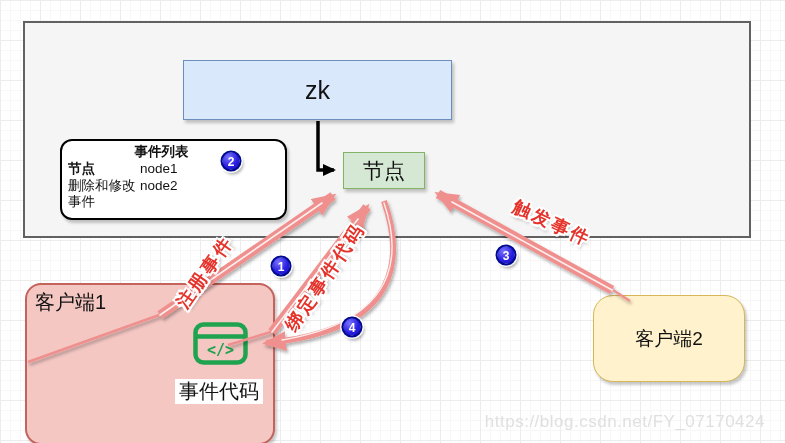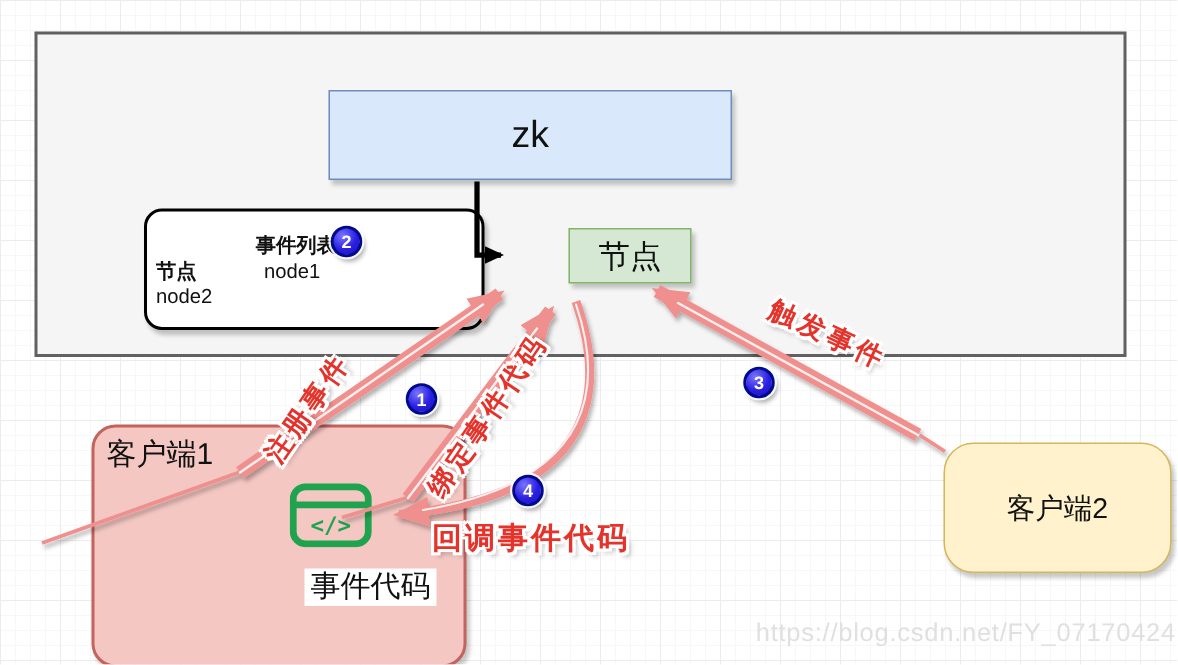--- a/index.html
+++ b/index.html
@@ -14,60 +14,60 @@
       linear-gradient(#f7f7f7 1px, transparent 1px),
       linear-gradient(90deg,#f7f7f7 1px, transparent 1px);
     background-size:40px 40px,40px 40px,10px 10px,10px 10px;
   }
   .abs{position:absolute;}
   
   .server-container{
     left:23px;top:21px;width:728px;height:217px;
     background:#f5f5f5;border:2px solid #616161;box-sizing:border-box;
   }
-  .shadowed{box-shadow:2px 3px 3px rgba(0,0,0,0.22);margin-left:36px;}
+  .shadowed{box-shadow:2px 3px 3px rgba(0,0,0,0.22);}
   
   .zk-box{
     left:183px;top:60px;width:269px;height:60px;box-sizing:border-box;
     background:#dae8fc;border:1px solid #6c8ebf;
     display:flex;align-items:center;justify-content:center;
     font-size:25px;color:#111;
   }
   
   .node-box{
     left:343px;top:152px;width:82px;height:37px;box-sizing:border-box;
     background:#d5e8d4;border:1px solid #82b366;
     display:flex;align-items:center;justify-content:center;
     font-size:21px;color:#111;
   }
   
   .event-list{
     left:60px;top:139px;width:227px;height:81px;box-sizing:border-box;
     background:#ffffff;border:2px solid #000;border-radius:12px;
-    font-size:13.5px;color:#111;padding:14px 4px 0 6px;
+    font-size:13.5px;color:#111;padding:2px 4px 0 6px;
   }
   .el-title{text-align:center;font-weight:bold;padding-right:26px;}
   .el-table{display:grid;grid-template-columns:72px 1fr;line-height:16.5px;}
   .el-th{font-weight:bold;}
   
   .client1{
     left:25px;top:283px;width:250px;height:162px;box-sizing:border-box;
     background:#f4c7c3;border:2px solid #c4625c;border-radius:16px;
     font-size:20px;color:#111;padding:4px 8px;
   }
   .client2{
     left:593px;top:295px;width:152px;height:87px;box-sizing:border-box;
     background:#fff2cc;border:1.5px solid #d6b656;border-radius:20px;
     display:flex;align-items:center;justify-content:center;
     font-size:19px;color:#111;
   }
   .code-icon{left:193px;top:322px;width:55px;height:43px;}
   .event-code-label{
     left:175px;top:379px;background:#ffffff;color:#111;
-    font-size:20px;padding:0 4px;line-height:25px;margin-left:28px;
+    font-size:20px;padding:0 4px;line-height:25px;
   }
   
   .flow-label{
     color:#e5332b;font-size:18px;font-weight:bold;white-space:nowrap;
     letter-spacing:3px;
     text-shadow:-2px -2px 0 #fff,2px -2px 0 #fff,-2px 2px 0 #fff,2px 2px 0 #fff,
                 -2px 0 0 #fff,2px 0 0 #fff,0 -2px 0 #fff,0 2px 0 #fff,
                 3px 3px 3px rgba(0,0,0,0.25);
   }
   .lbl-register{left:205px;top:272px;transform:translate(-50%,-50%) rotate(-55deg);}
@@ -81,21 +81,21 @@
     border:2px solid #000a8f;color:#fff;font-size:12px;font-weight:bold;
     display:flex;align-items:center;justify-content:center;
     transform:translate(-50%,-50%);
     box-shadow:0 0 0 1.5px rgba(255,255,255,0.9),2px 3px 3px rgba(0,0,0,0.3);
   }
   .b1{left:281px;top:266px;} .b2{left:231px;top:161px;}
   .b3{left:506px;top:255px;} .b4{left:352px;top:327px;}
   
   #arrows{left:0;top:0;width:785px;height:443px;pointer-events:none;}
   
-  .watermark{right:1px;top:412px;color:#e0e0e0;font-size:17px;letter-spacing:0.5px;}
+  .watermark{right:20px;top:412px;color:#e0e0e0;font-size:17px;letter-spacing:0.5px;}
 </style>
 </head>
 <body>
 
 <div id="stage">
 
   <div class="abs server-container"></div>
 
   <div class="abs zk-box shadowed">
     <span>zk</span>
@@ -103,20 +103,21 @@
 
   <div class="abs node-box shadowed">
     <span>节点</span>
   </div>
 
   <div class="abs event-list shadowed">
     <div class="el-title">事件列表</div>
     <div class="el-table">
       <span class="el-th">节点</span>
       <span>node1</span>
+      <span>删除和修改事件</span>
       <span>node2</span>
     </div>
   </div>
 
   <div class="abs client1 shadowed">
     <span>客户端1</span>
   </div>
 
   <div class="abs client2 shadowed">
     <span>客户端2</span>
@@ -160,21 +161,20 @@
       <line x1="612" y1="290" x2="452" y2="202" stroke="#ffffff" stroke-width="1.6" stroke-opacity="0.85" stroke-linecap="round"></line>
 
       <path d="M384,201 C403,255 404,330 266,343" fill="none" stroke="#ef908e" stroke-width="6" marker-end="url(#mSalmon)"></path>
       <path d="M384,203 C401,253 401,320 282,340" fill="none" stroke="#ffffff" stroke-width="1.4" stroke-opacity="0.85" stroke-linecap="round"></path>
     </g>
   </svg>
 
   <div class="abs flow-label lbl-register">注册事件</div>
   <div class="abs flow-label lbl-bind">绑定事件代码</div>
   <div class="abs flow-label lbl-trigger">触发事件</div>
-  <div class="abs flow-label lbl-callback">回调事件代码</div>
 
   <div class="abs badge b1">1</div>
   <div class="abs badge b2">2</div>
   <div class="abs badge b3">3</div>
   <div class="abs badge b4">4</div>
 
   <div class="abs watermark">https://blog.csdn.net/FY_07170424</div>
 
 </div>
 

